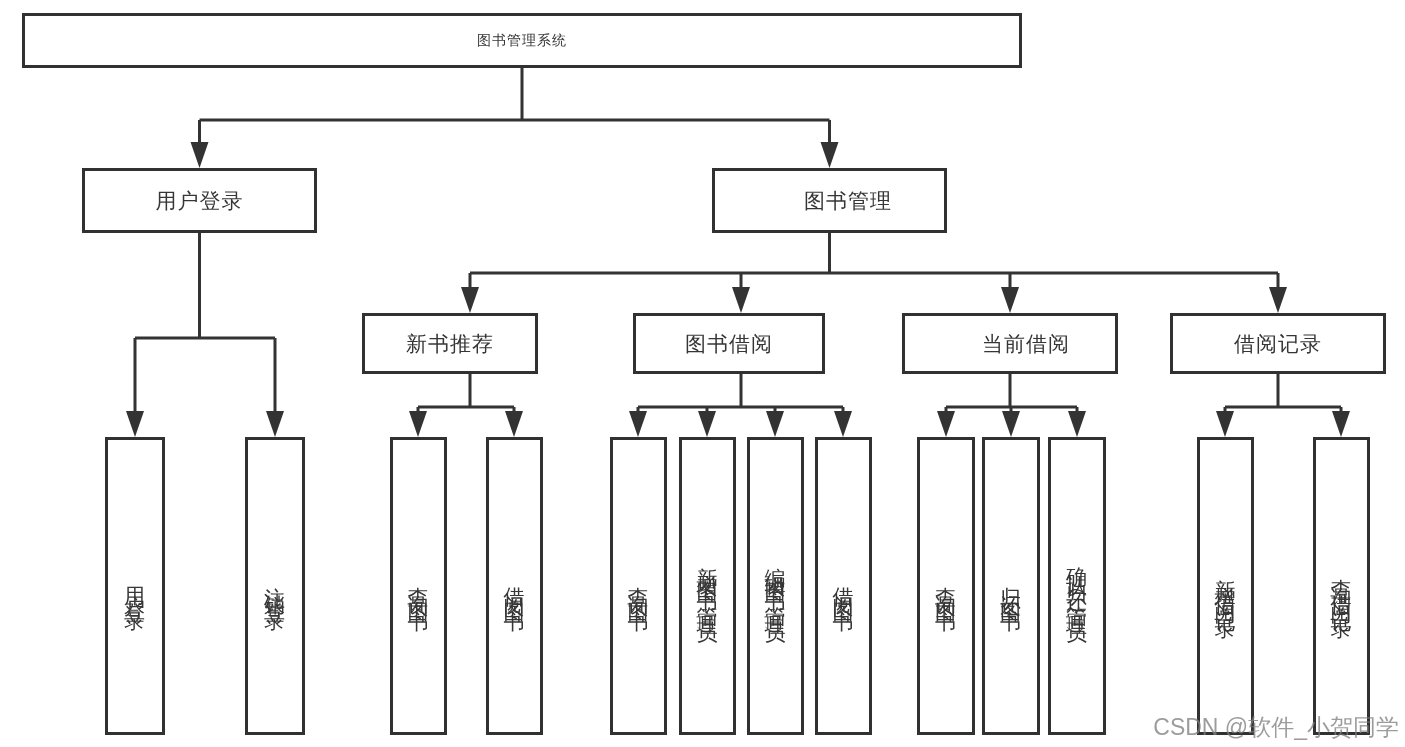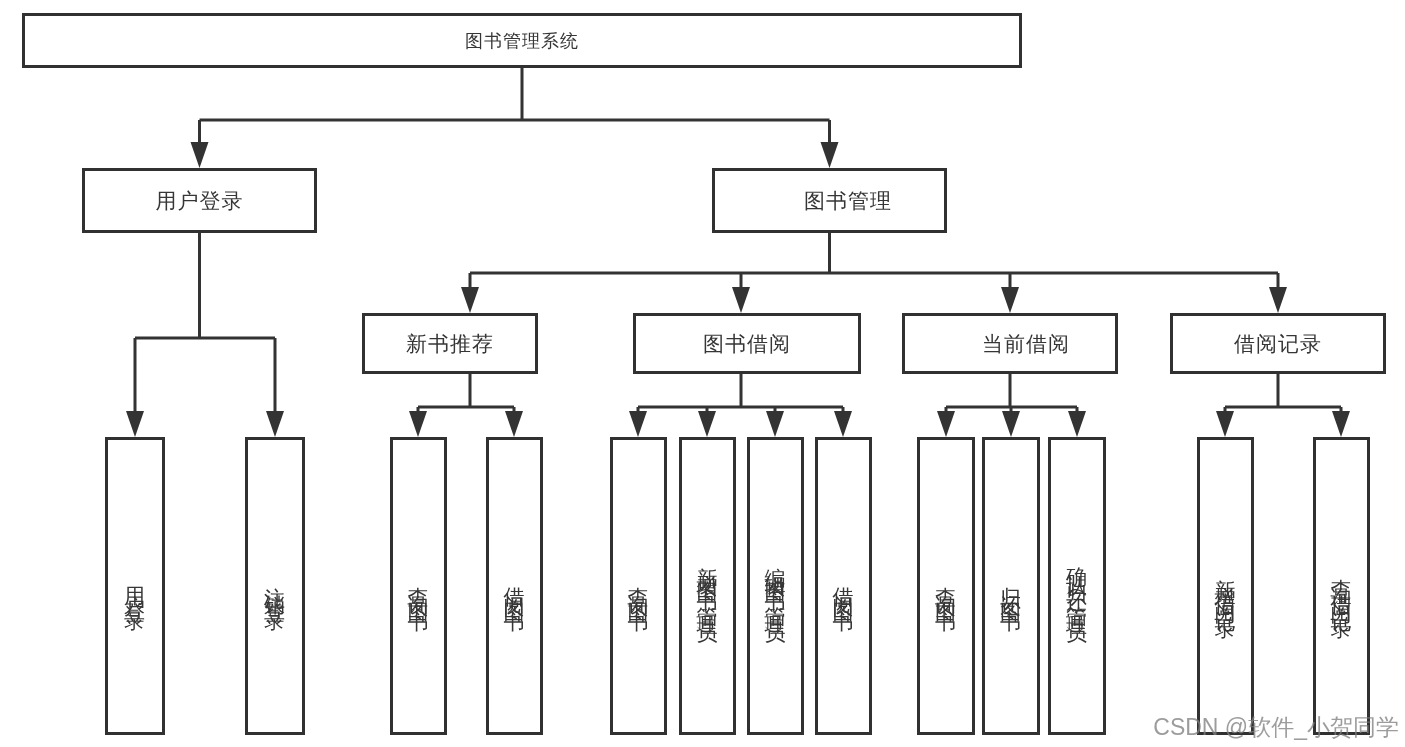--- a/index.html
+++ b/index.html
@@ -27,21 +27,21 @@
     background: #ffffff;
     display: flex;
     align-items: center;
     justify-content: center;
     color: #363636;
     font-size: 21px;
     letter-spacing: 1px;
     z-index: 2;
     white-space: nowrap;
   }
-  .node.root { font-size: 18px; }
+  .node.root { font-size: 14px; }
   .leaf {
     position: absolute;
     top: 437px;
     height: 298px;
     box-sizing: border-box;
     border: 3px solid #313131;
     background: #ffffff;
     display: flex;
     align-items: center;
     justify-content: center;
@@ -120,21 +120,21 @@
       <polygon points="1332,411 1350,411 1341,437"></polygon>
     </g>
   </svg>
 
   <div class="node root" style="left:22px; top:13px; width:1000px; height:55px;">图书管理系统</div>
 
   <div class="node" style="left:82px; top:168px; width:235px; height:65px;">用户登录</div>
   <div class="node" style="left:712px; top:168px; width:235px; height:65px;padding-left:37px;">图书管理</div>
 
   <div class="node" style="left:362px; top:313px; width:176px; height:61px;">新书推荐</div>
-  <div class="node" style="left:633px; top:313px; width:228px; height:61px;">图书借阅</div>
+  <div class="node" style="left:633px; top:313px; width:192px; height:61px;">图书借阅</div>
   <div class="node" style="left:902px; top:313px; width:216px; height:61px;padding-left:32px;">当前借阅</div>
   <div class="node" style="left:1170px; top:313px; width:216px; height:61px;">借阅记录</div>
 
   <div class="leaf" style="left:105px; width:60px;">
     <span>用户登录</span>
   </div>
   <div class="leaf" style="left:245px; width:60px;">
     <span>注销登录</span>
   </div>
 

